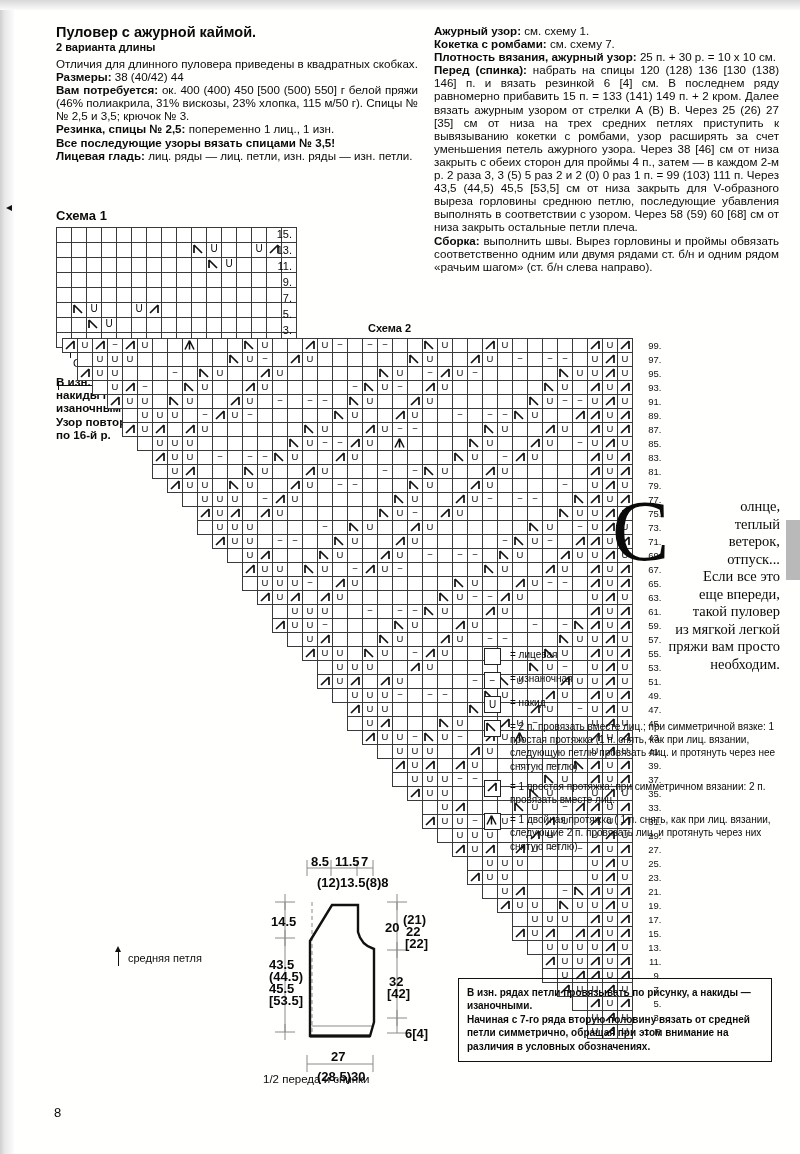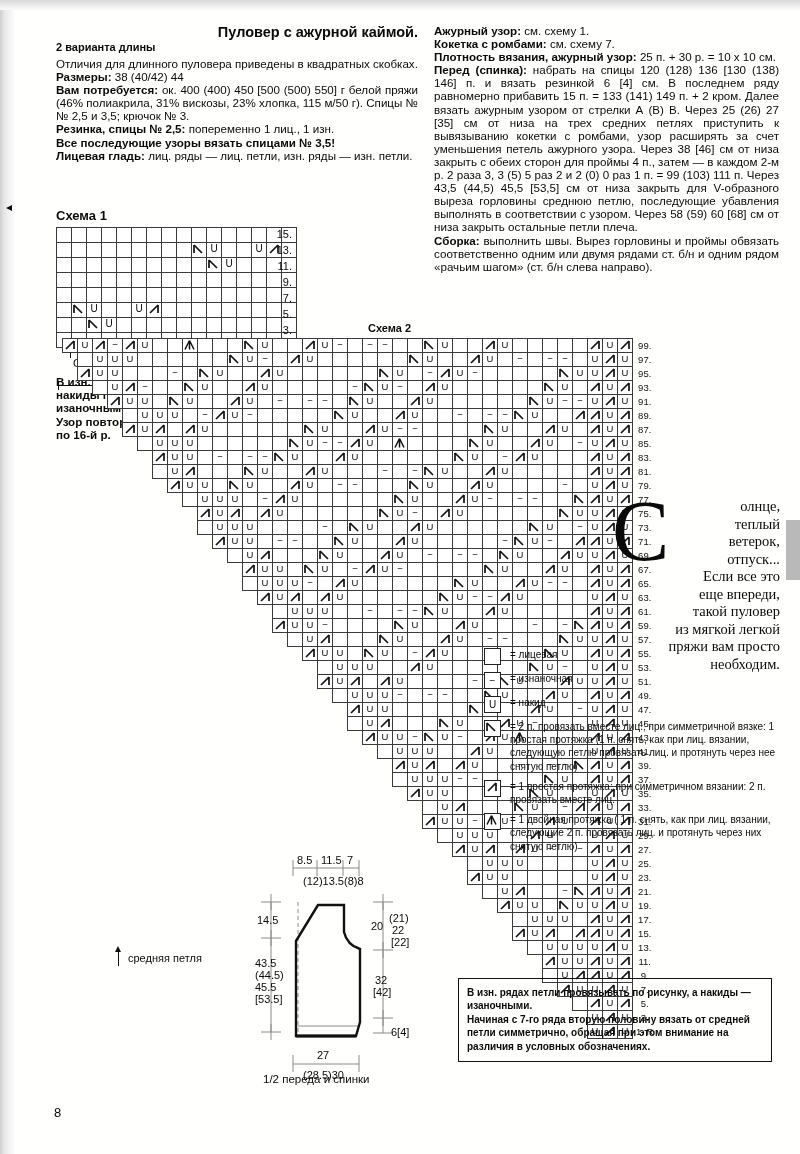--- a/index.html
+++ b/index.html
@@ -16,21 +16,21 @@
     background:linear-gradient(90deg,#cfcfcf 0%,#e9e9e9 35%,#fbfbfb 100%);}
   .scan-edge-top{position:absolute;left:0;top:0;width:800px;height:10px;
     background:linear-gradient(180deg,#d8d8d8 0%,#fbfbfb 100%);}
   .scan-mark{position:absolute;left:6px;top:205px;width:6px;height:6px;background:#111;
     clip-path:polygon(0 50%,100% 0,100% 100%);}
   .scan-tab{position:absolute;right:0;top:520px;width:14px;height:60px;background:#b9b9b9;}
 
   .col-left{position:absolute;left:56px;top:24px;width:362px;}
   .col-right{position:absolute;left:434px;top:24px;width:345px;}
 
-  h1.title{font-size:14.5px;line-height:16px;margin:0 0 1px 0;font-weight:bold;text-align:right;}
+  h1.title{font-size:14.5px;line-height:16px;margin:0 0 1px 0;font-weight:bold;}
   .sub{font-size:11px;font-weight:bold;margin:0 0 4px 0;}
   p.body{font-size:11.6px;line-height:13.1px;margin:0;text-align:justify;}
   p.body.nj{text-align:left;}
   b{font-weight:bold;}
 
   
   .chart-grid{border-collapse:collapse;}
   .chart-grid td{
     width:14px;height:14px;border:1px solid #3a3a3a;padding:0;
     text-align:center;vertical-align:middle;
@@ -55,21 +55,21 @@
   .c1-motif .cap{position:absolute;width:1px;height:9px;background:#111;top:4px;}
   .c1-motif .lbl{position:absolute;top:0px;left:92px;background:#fff;padding:0 3px;}
 
   #chart1-note{position:absolute;left:56px;top:375px;width:190px;font-size:11.6px;line-height:13.2px;font-weight:bold;}
 
   
   #chart2-label{position:absolute;left:368px;top:322px;font-size:11px;font-weight:bold;}
   #chart2-wrap{position:absolute;left:62px;top:338px;}
   #chart2-wrap td{width:14px;height:13px;font-size:9.5px;}
   td.rownum{border:none !important;background:transparent;width:auto;
-    font-size:10.5px;text-align:center;padding-left:3px;white-space:nowrap;color:#111;}
+    font-size:10.5px;text-align:right;padding-left:11px;white-space:nowrap;color:#111;}
   #chart2-bottomarrow{position:absolute;left:118px;top:950px;font-size:11px;}
   #chart2-bottomarrow .arr{position:absolute;left:0;top:-2px;width:1px;height:18px;background:#111;}
   #chart2-bottomarrow .arrhead{position:absolute;left:-3px;top:-4px;width:0;height:0;
       border-left:3.5px solid transparent;border-right:3.5px solid transparent;border-bottom:6px solid #111;}
   #chart2-bottomarrow .txt{position:absolute;left:10px;top:2px;white-space:nowrap;}
 
   
   #deco{position:absolute;left:612px;top:498px;width:168px;
      font-family:"Liberation Serif", serif;font-size:14.5px;line-height:17.5px;text-align:right;}
   #deco .dropcap{float:left;font-size:86px;line-height:62px;font-family:"Liberation Serif",serif;
@@ -80,21 +80,21 @@
   .leg-row{display:flex;align-items:flex-start;margin-bottom:7px;}
   .leg-box{flex:0 0 auto;width:15px;height:15px;border:1.4px solid #222;background:#fff;
      margin-right:9px;position:relative;}
   .leg-txt{font-size:10px;line-height:13.2px;}
 
   
   #notes{position:absolute;left:458px;top:978px;width:296px;border:1.6px solid #111;
      padding:7px 8px 8px 8px;font-size:10px;line-height:13.4px;font-weight:bold;}
 
   
-  #schem{position:absolute;left:255px;top:850px;width:180px;height:240px;font-size:11px;}
+  #schem{position:absolute;left:269px;top:850px;width:180px;height:240px;font-size:13px;font-weight:bold;}
   #schem .t{position:absolute;white-space:nowrap;}
   #schem-cap{position:absolute;left:263px;top:1073px;font-size:11.5px;white-space:nowrap;}
 
   #pageno{position:absolute;left:54px;top:1105px;font-size:13px;}
 </style>
 </head>
 <body>
 
 <div class="page">
 

